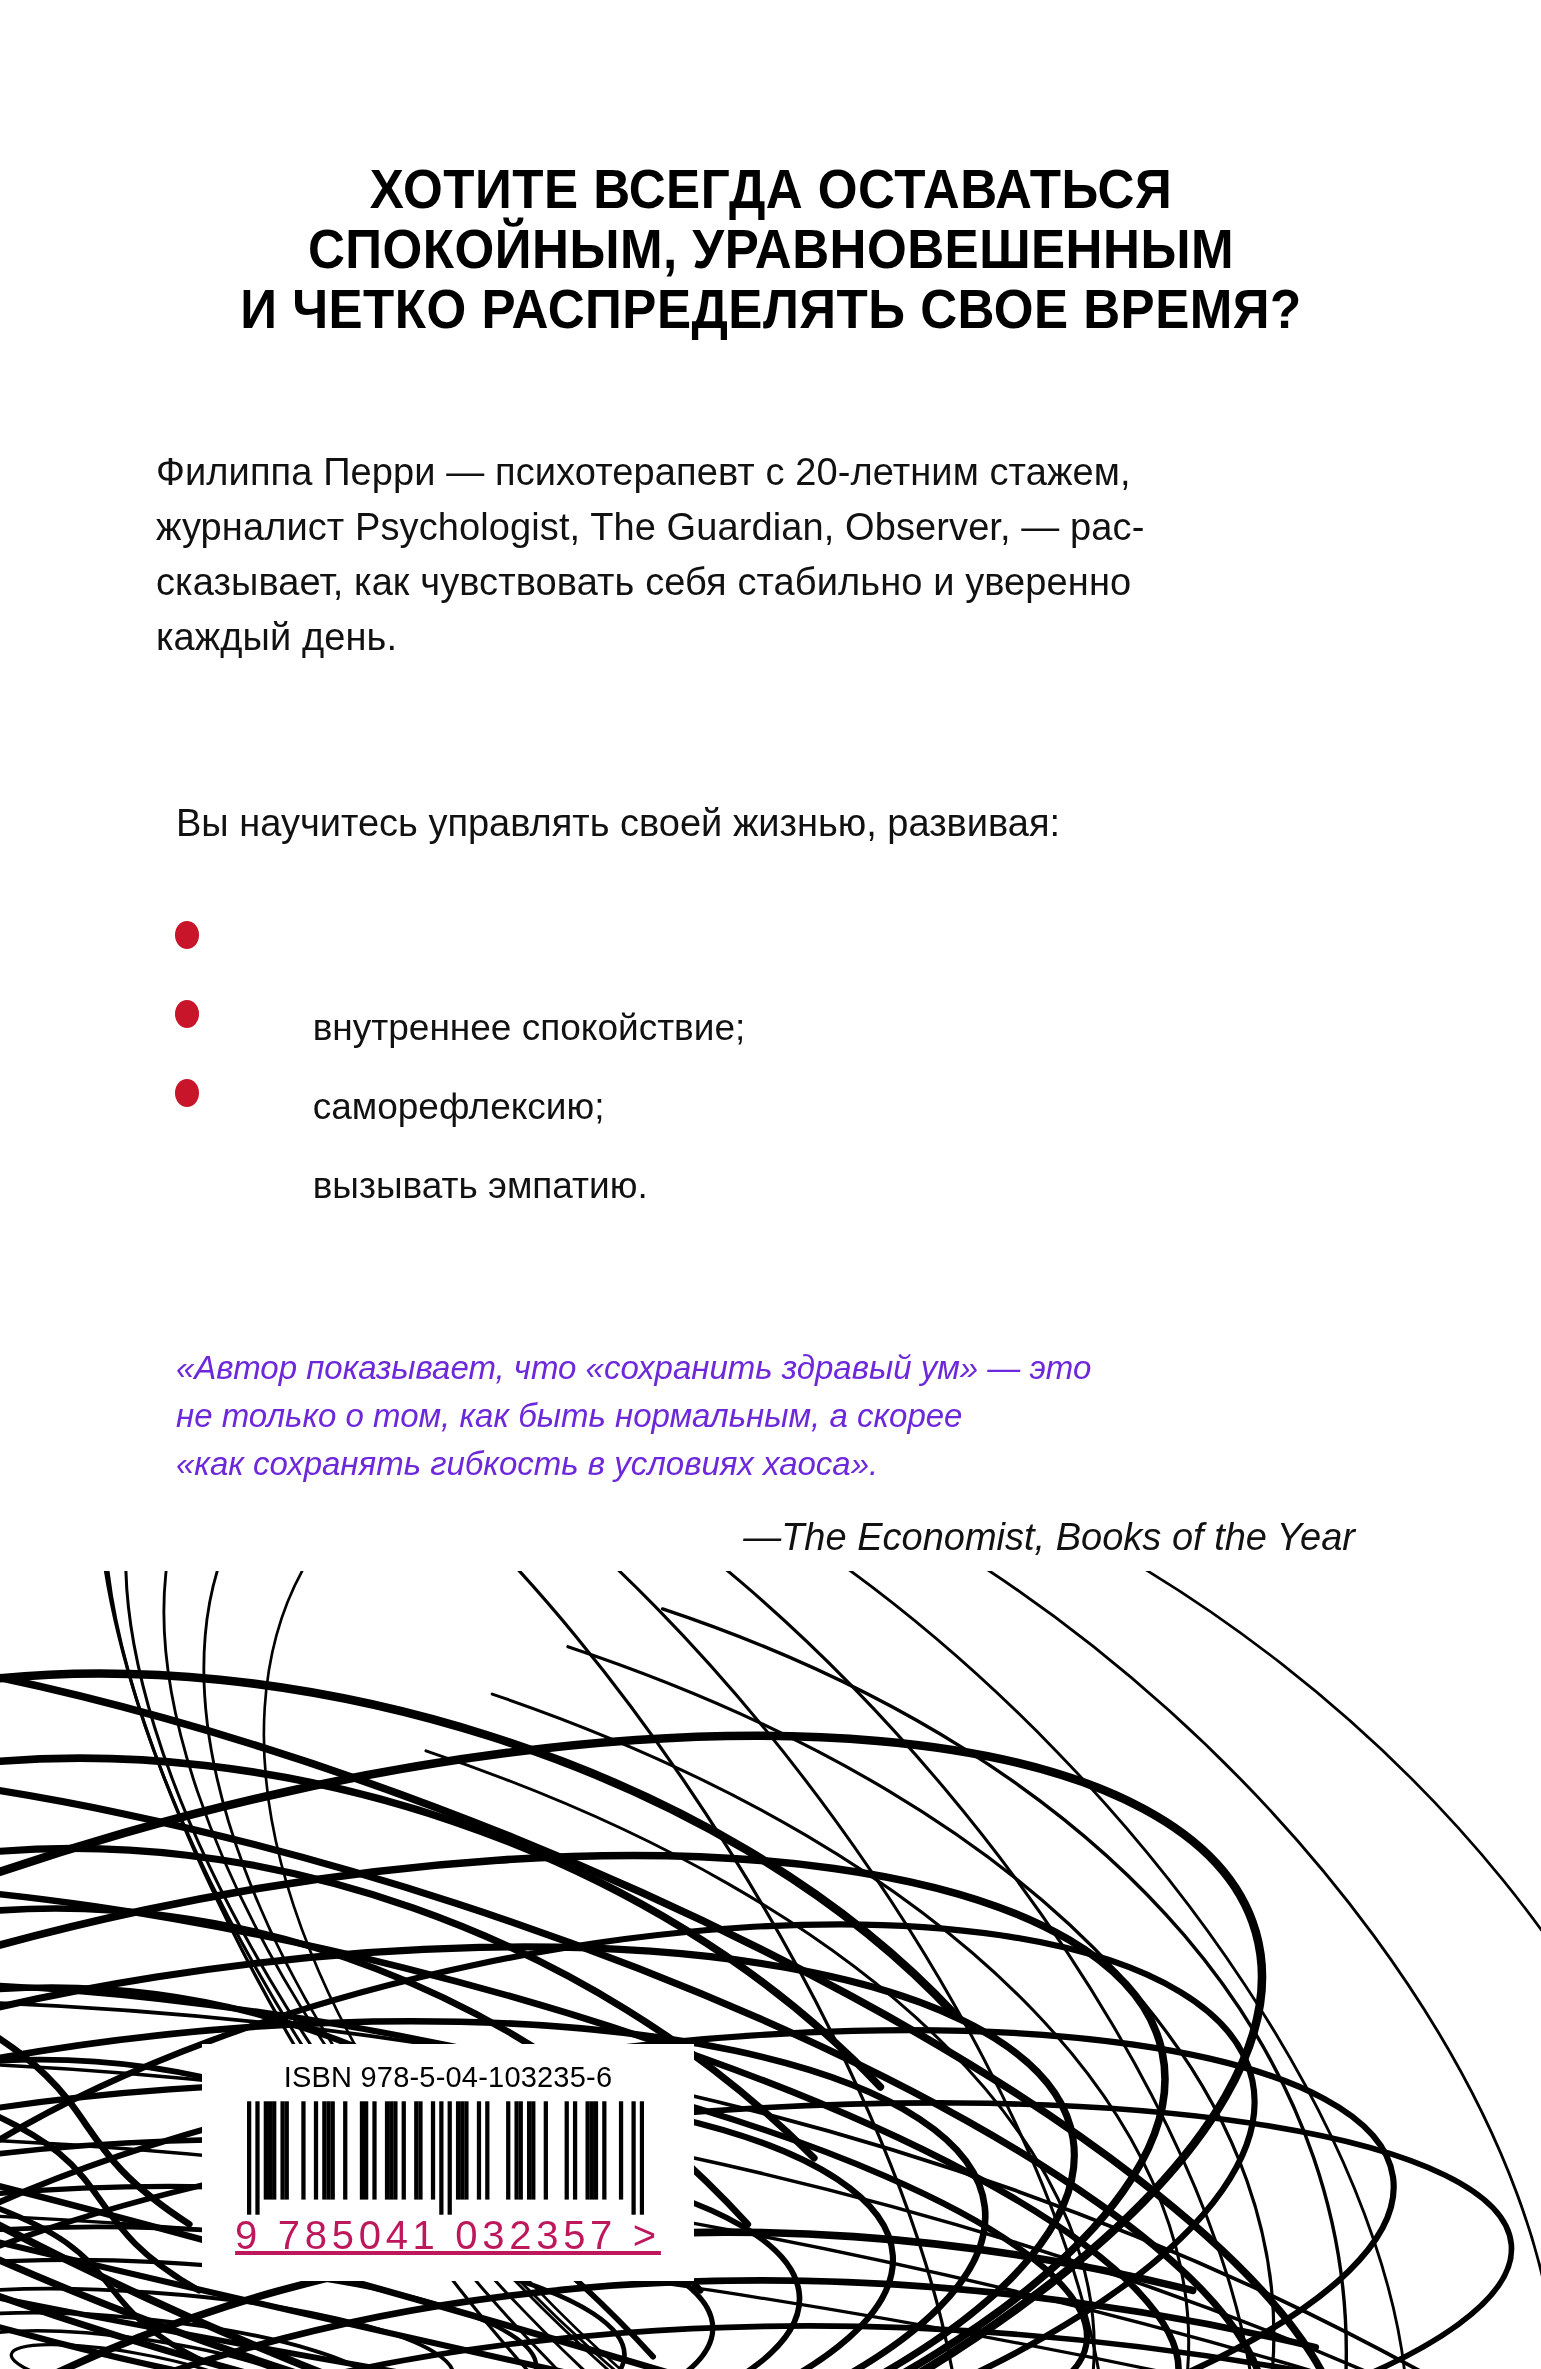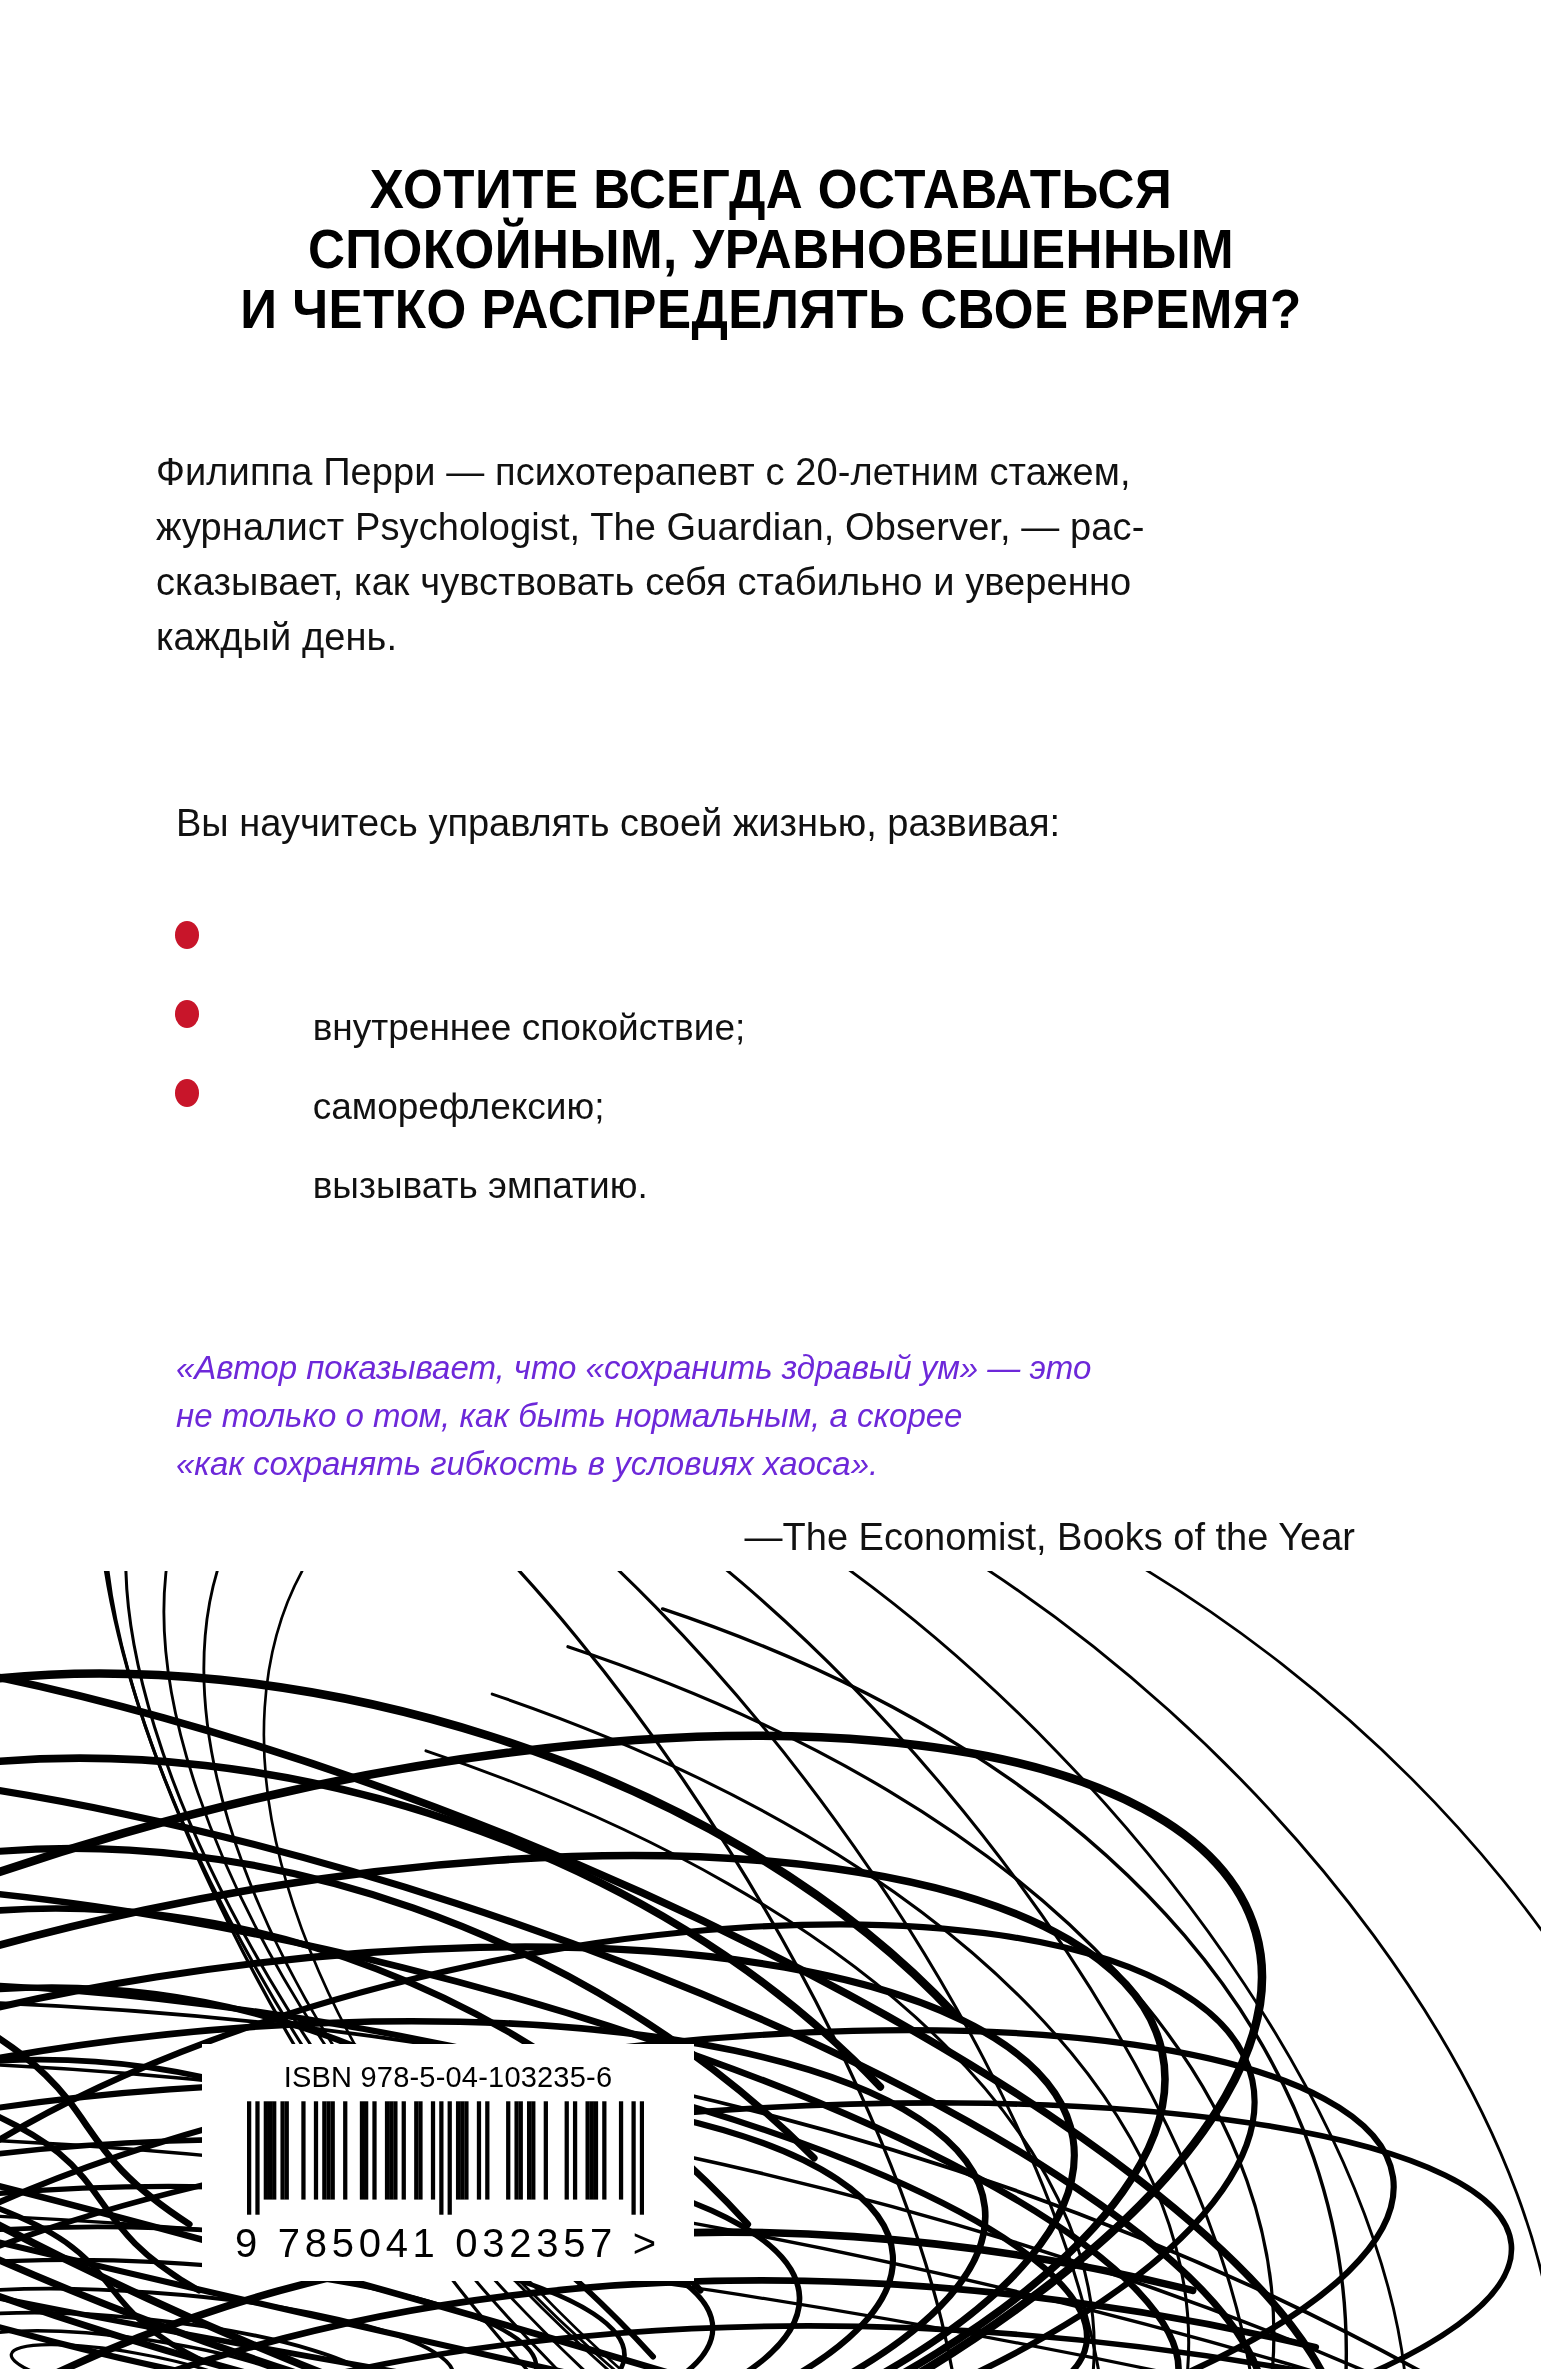--- a/index.html
+++ b/index.html
@@ -113,20 +113,21 @@
     position: absolute;
     left: 0;
     top: 1512px;
     width: 1355px;
     text-align: right;
     font-size: 38px;
     line-height: 51px;
     color: #111111;
     font-weight: 300;
     white-space: pre;
+    font-style: italic;
   }
 
   
   .artwork {
     position: absolute;
     left: 0;
     top: 1571px;
     width: 1542px;
     height: 799px;
     overflow: hidden;
@@ -158,28 +159,29 @@
   .barcode-bars {
     position: absolute;
     left: 45px;
     top: 57px;
     width: 397px;
     height: 114px;
   }
   .barcode-digits {
     position: absolute;
     left: 0;
-    top: 177px;
+    top: 169px;
     width: 492px;
     text-align: center;
     font-family: "Liberation Sans", sans-serif;
     font-size: 40px;
     letter-spacing: 4.7px;
-    color: #000000;
-    white-space: pre;
+    color: #be185d;
+    white-space: pre;
+    text-decoration: underline;
   }
 </style>
 </head>
 <body>
 
 <div class="cover">
 
   <div class="headline">
     <span class="hl-line">ХОТИТЕ ВСЕГДА ОСТАВАТЬСЯ</span>
     <span class="hl-line">СПОКОЙНЫМ, УРАВНОВЕШЕННЫМ</span>

